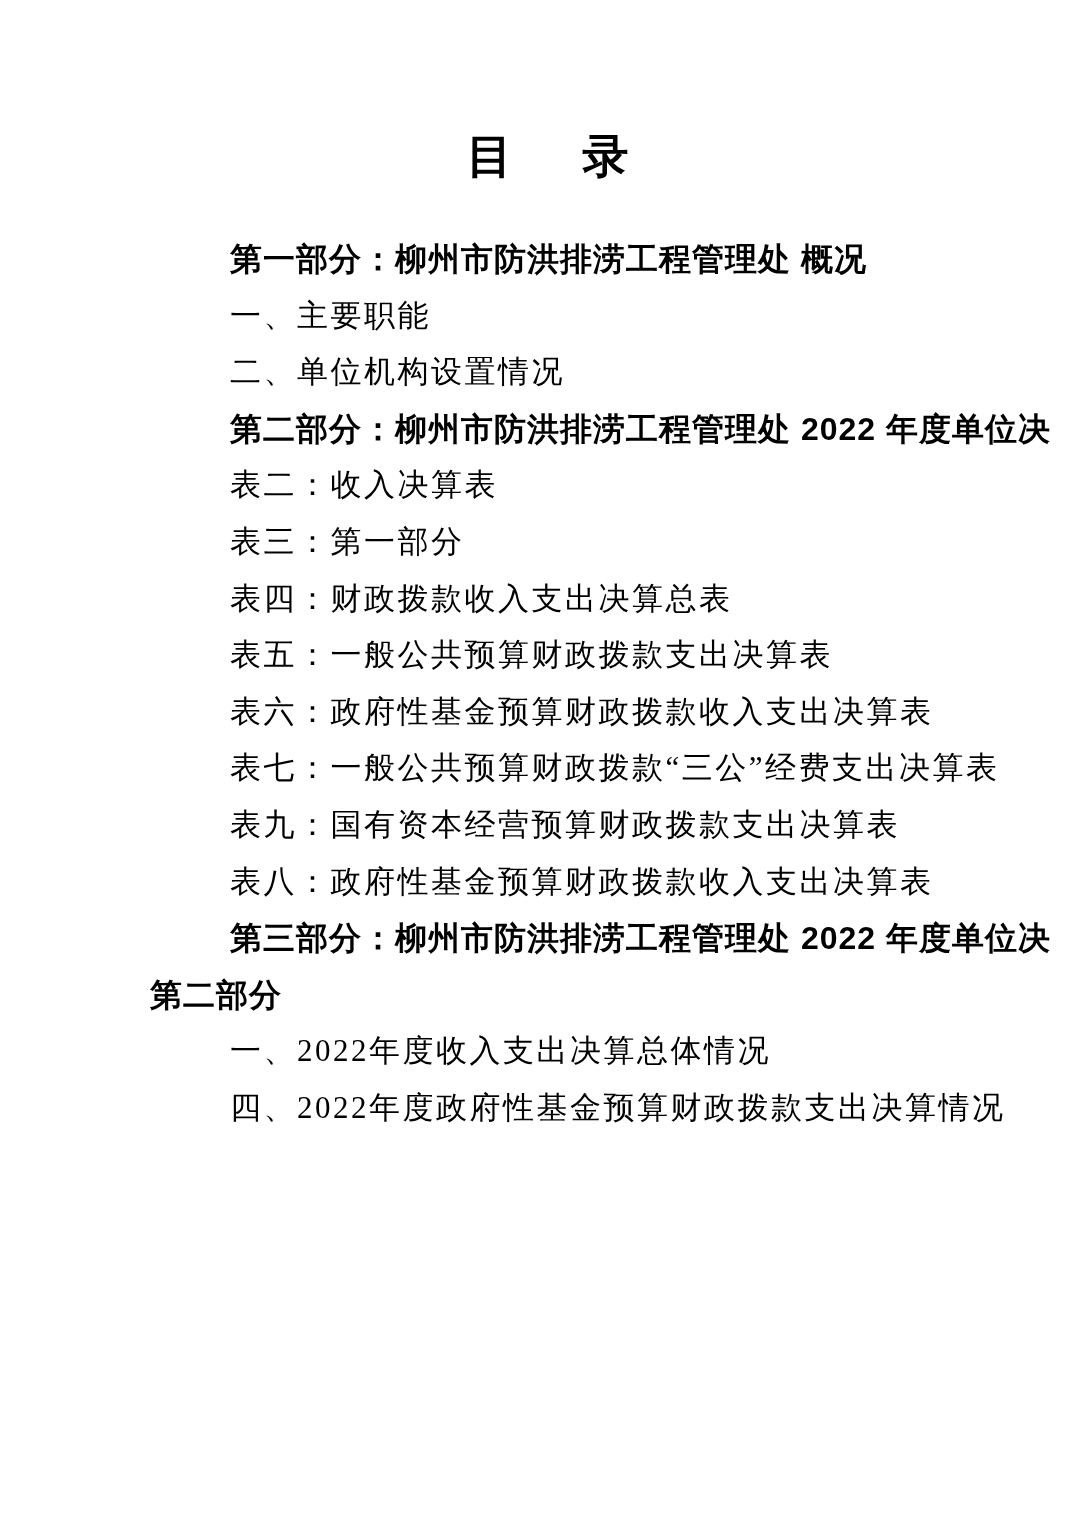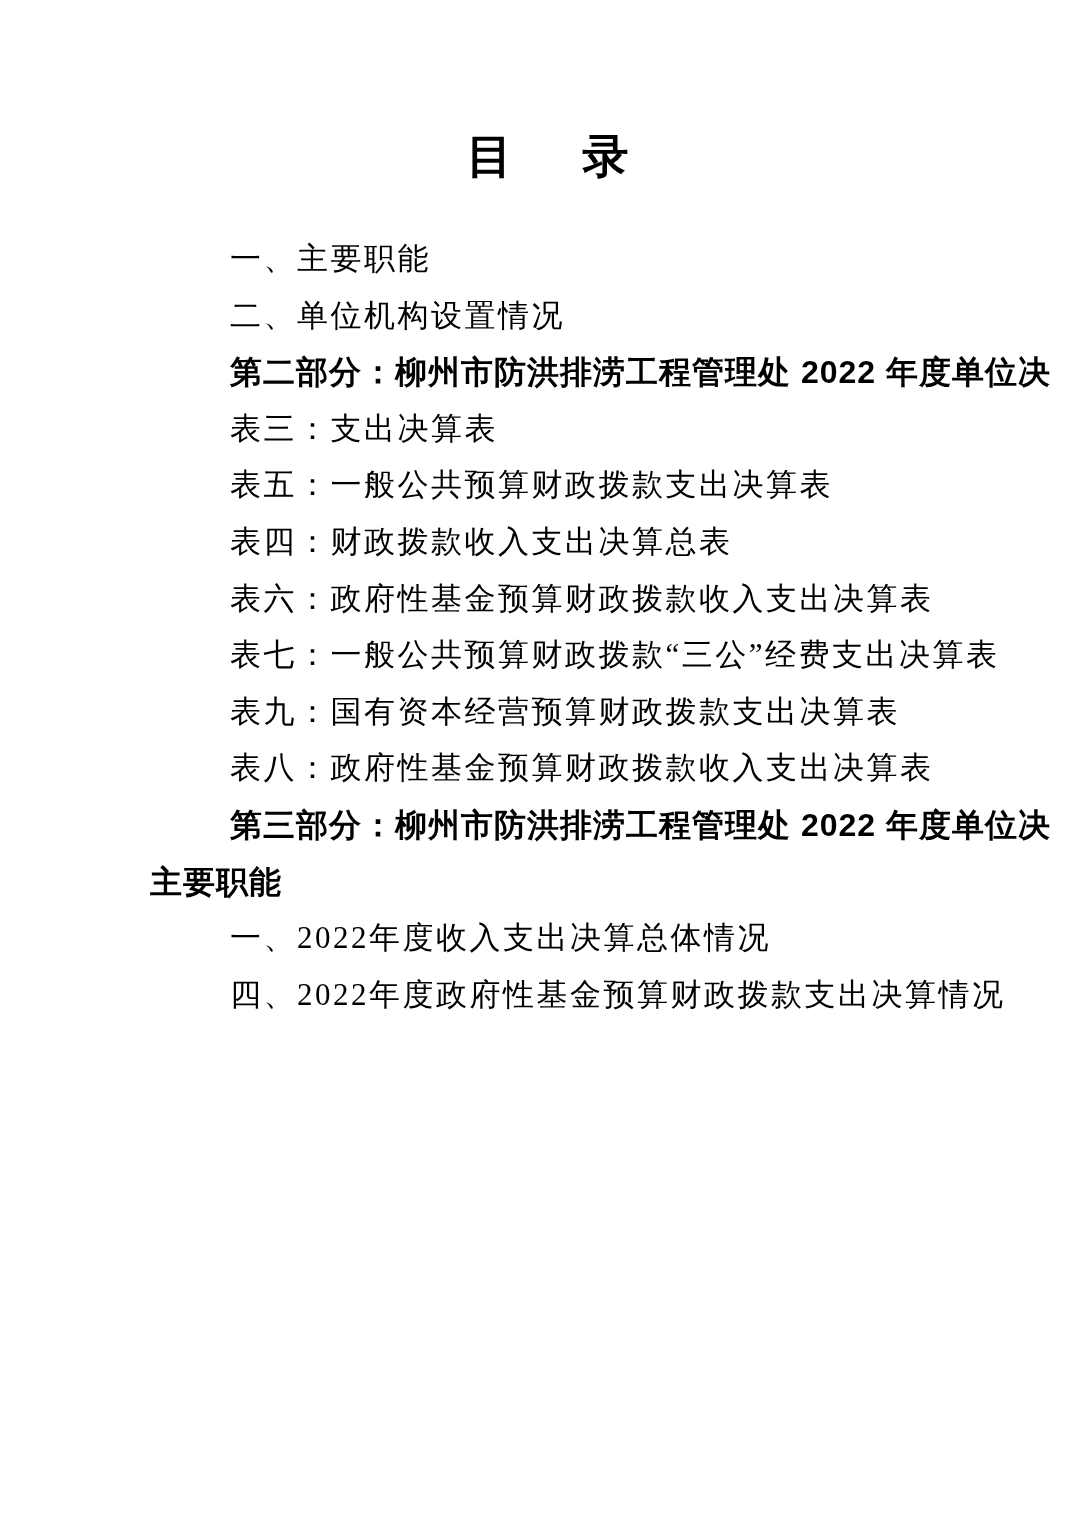--- a/index.html
+++ b/index.html
@@ -58,34 +58,36 @@
 </style>
 </head>
 <body>
 
 <div class="page">
 
   <h1 class="doc-title">目　录</h1>
 
   <div class="toc">
 
+    <div class="line part indent">第一部分：柳州市防洪排涝工程管理处 概况</div>
 
     <div class="line item indent">一、主要职能</div>
     <div class="line item indent">二、单位机构设置情况</div>
 
     <div class="line part indent">第二部分：柳州市防洪排涝工程管理处 2022 年度单位决</div>
 
-    <div class="line item indent">表三：支出决算表</div>
+    <div class="line item indent">表二：收入决算表</div>
+    <div class="line item indent">表三：第一部分</div>
+    <div class="line item indent">表四：财政拨款收入支出决算总表</div>
     <div class="line item indent">表五：一般公共预算财政拨款支出决算表</div>
-    <div class="line item indent">表四：财政拨款收入支出决算总表</div>
     <div class="line item indent">表六：政府性基金预算财政拨款收入支出决算表</div>
     <div class="line item indent">表七：一般公共预算财政拨款“三公”经费支出决算表</div>
     <div class="line item indent">表九：国有资本经营预算财政拨款支出决算表</div>
     <div class="line item indent">表八：政府性基金预算财政拨款收入支出决算表</div>
 
     <div class="line part indent">第三部分：柳州市防洪排涝工程管理处 2022 年度单位决</div>
-    <div class="line part">主要职能</div>
+    <div class="line part">第二部分</div>
 
     <div class="line item indent">一、2022年度收入支出决算总体情况</div>
     <div class="line item indent">四、2022年度政府性基金预算财政拨款支出决算情况</div>
 
   </div>
 </div>
 
 </body></html>

